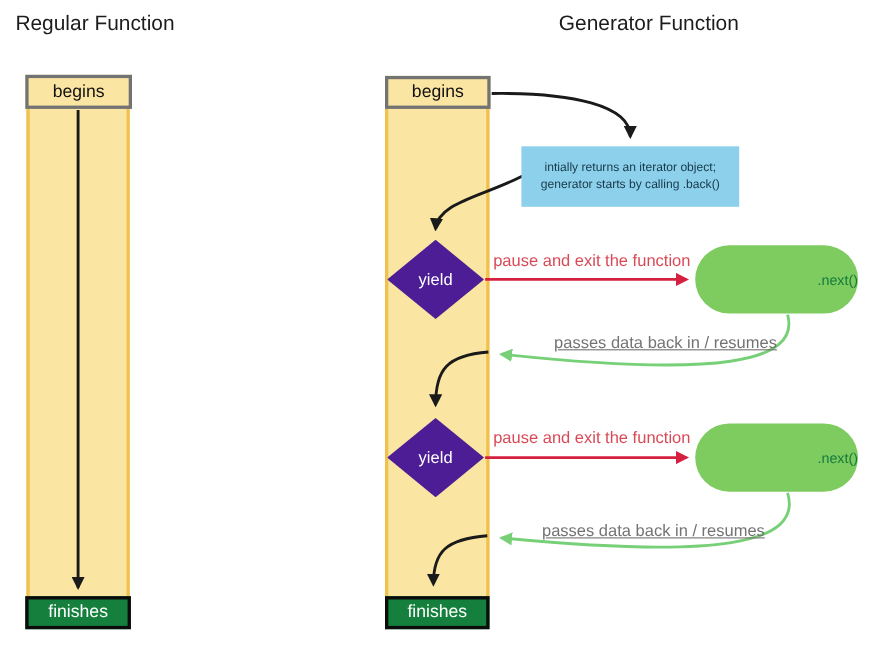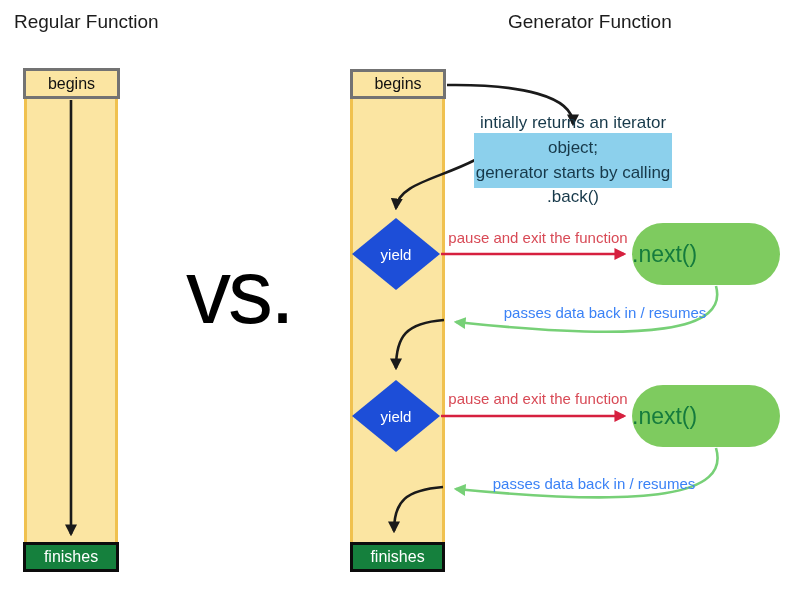--- a/index.html
+++ b/index.html
@@ -34,86 +34,85 @@
     justify-content: center;
     font-size: 16px;
     z-index: 3;
   }
   .node-begin { background: #fbe5a2; color: #111111; }
   .node-finish { background: #15803d; color: #ffffff; border-color: #0c0c0c; }
 
   .diamond {
     width: 88px;
     height: 72px;
-    background: #1d4ed8;
+    background: #4c1d95;
     clip-path: polygon(50% 0, 100% 50%, 50% 100%, 0 50%);
     display: flex;
     align-items: center;
     justify-content: center;
     color: #ffffff;
     font-size: 15px;
     z-index: 3;
   }
 
   .pill {
     width: 148px;
     height: 62px;
     background: #7ecb5f;
     border-radius: 31px;
     display: flex;
     align-items: center;
-    justify-content: flex-start;
+    justify-content: flex-end;
     color: #157b3d;
-    font-size: 23px;
+    font-size: 13px;
     z-index: 3;
   }
 
   .note-box {
     width: 198px;
     height: 55px;
     background: #8cd0ec;
     color: #17394a;
-    font-size: 17px;
+    font-size: 11px;
     line-height: 1.45;
     display: flex;
     flex-direction: column;
     align-items: center;
     justify-content: center;
     text-align: center;
     z-index: 3;
   }
 
   .edge-label {
     font-size: 15px;
     white-space: nowrap;
     transform: translate(-50%, -50%);
     z-index: 4;
   }
   .edge-label.red { color: #d84a56; }
-  .edge-label.green { color: #3b82f6; }
+  .edge-label.green { color: #737373; text-decoration: underline; }
 
   .vs-text {
     font-size: 90px;
     letter-spacing: -3px;
     color: #000000;
     line-height: 1;
     z-index: 2;
   }
 
   #wires { position: absolute; left: 0; top: 0; z-index: 2; }
 </style>
 </head>
 <body>
 
 <div id="canvas">
 
   <div class="abs panel-title" style="left:508px; top:11px;">Generator Function</div>
   <div class="abs panel-title" style="left:14px; top:11px;">Regular Function</div>
 
-  <div class="abs vs-text" style="left:186px; top:247px;">vs.</div>
 
   <div class="abs flow-column" style="left:24px; top:97px; width:94px; height:447px;"></div>
   <div class="abs node-box node-begin" style="left:23px; top:68px; width:97px; height:31px;">
     <span>begins</span>
   </div>
   <div class="abs node-box node-finish" style="left:23px; top:542px; width:96px; height:30px;">
     <span>finishes</span>
   </div>
 
   <div class="abs flow-column" style="left:350px; top:97px; width:95px; height:447px;"></div>

